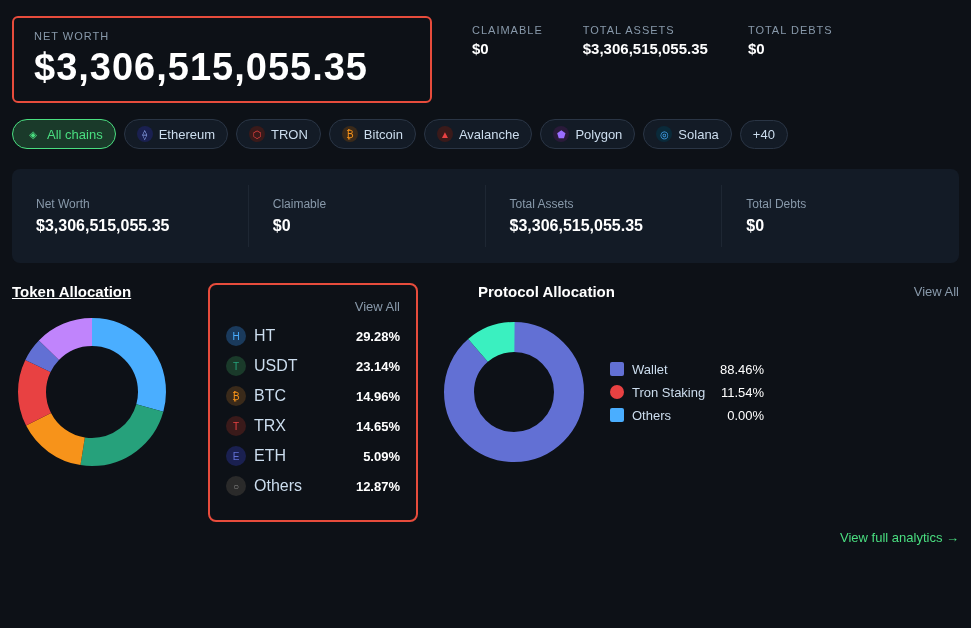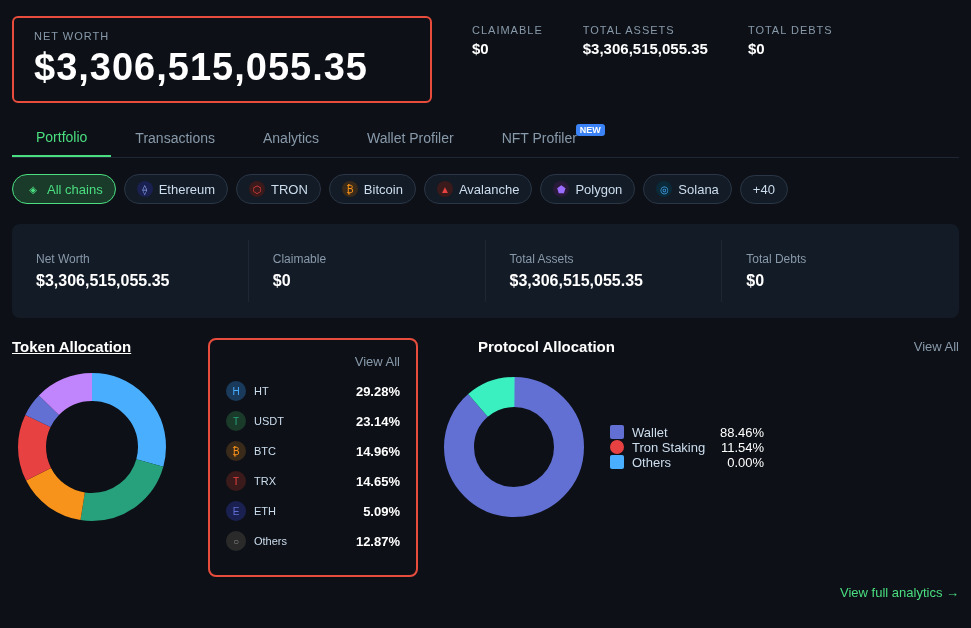--- a/index.html
+++ b/index.html
@@ -231,21 +231,21 @@
       height: 20px;
       border-radius: 50%;
       display: inline-flex;
       align-items: center;
       justify-content: center;
       font-size: 10px;
       flex-shrink: 0;
     }
 
     .token-name {
-      font-size: 11px;
+      font-size: 16px;
       color: #ccddee;
       flex: 1;
       font-weight: 500;
     }
 
     .token-pct {
       font-size: 13px;
       color: #ffffff;
       font-weight: 600;
     }
@@ -253,21 +253,21 @@
     
     .protocol-chart-wrapper {
       display: flex;
       gap: 16px;
       align-items: center;
     }
 
     .protocol-legend {
       display: flex;
       flex-direction: column;
-      gap: 0;
+      gap: 8px;
     }
 
     .legend-item {
       display: flex;
       align-items: center;
       gap: 8px;
       font-size: 13px;
     }
 
     .legend-dot {
@@ -326,30 +326,20 @@
         <div class="stat-label">TOTAL ASSETS</div>
         <div class="stat-value">$3,306,515,055.35</div>
       </div>
       <div class="stat-item">
         <div class="stat-label">TOTAL DEBTS</div>
         <div class="stat-value">$0</div>
       </div>
     </div>
   </div>
 
-  <div class="nav-tabs">
-    <div class="nav-tab active">Portfolio</div>
-    <div class="nav-tab">Transactions</div>
-    <div class="nav-tab">Analytics</div>
-    <div class="nav-tab">Wallet Profiler</div>
-    <div class="nav-tab" style="padding-right:36px;">
-      NFT Profiler
-      <span class="new-badge">NEW</span>
-    </div>
-  </div>
 
   <div class="chain-filter">
     <button class="chain-btn active">
       <span class="chain-icon" style="color:#4ade80;">◈</span>
       <span>All chains</span>
     </button>
     <button class="chain-btn inactive">
       <span class="chain-icon" style="background:#1a2050;color:#8fa8f0;">⟠</span>
       <span>Ethereum</span>
     </button>

